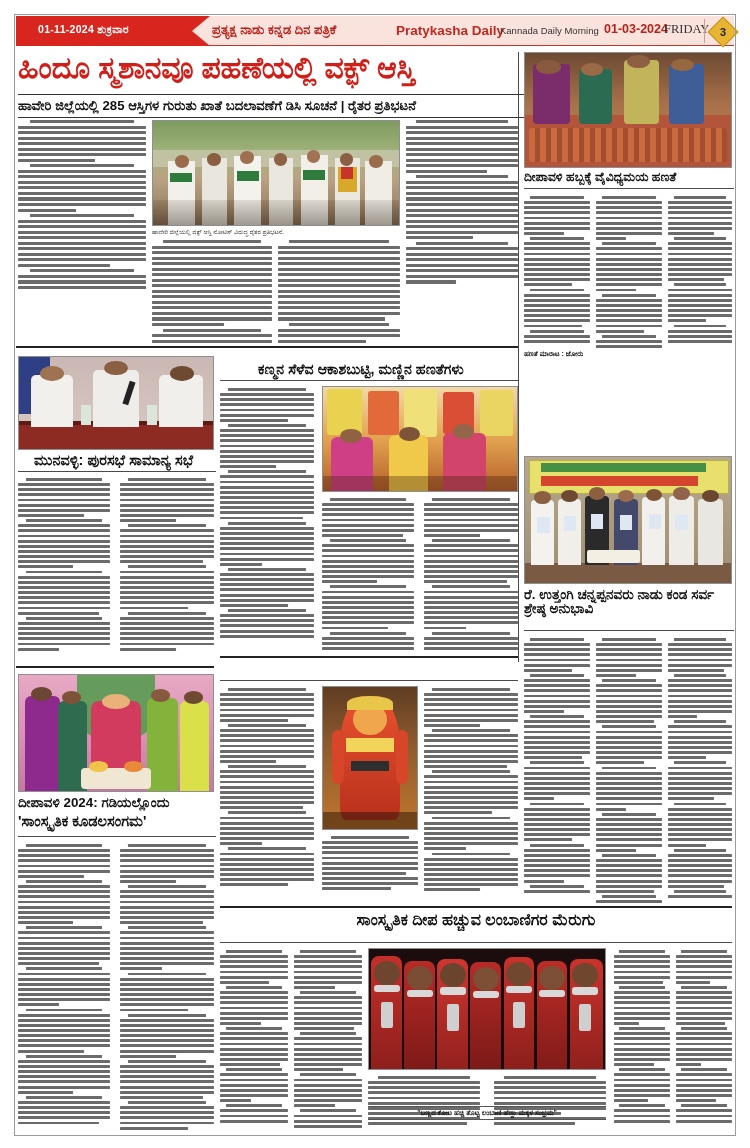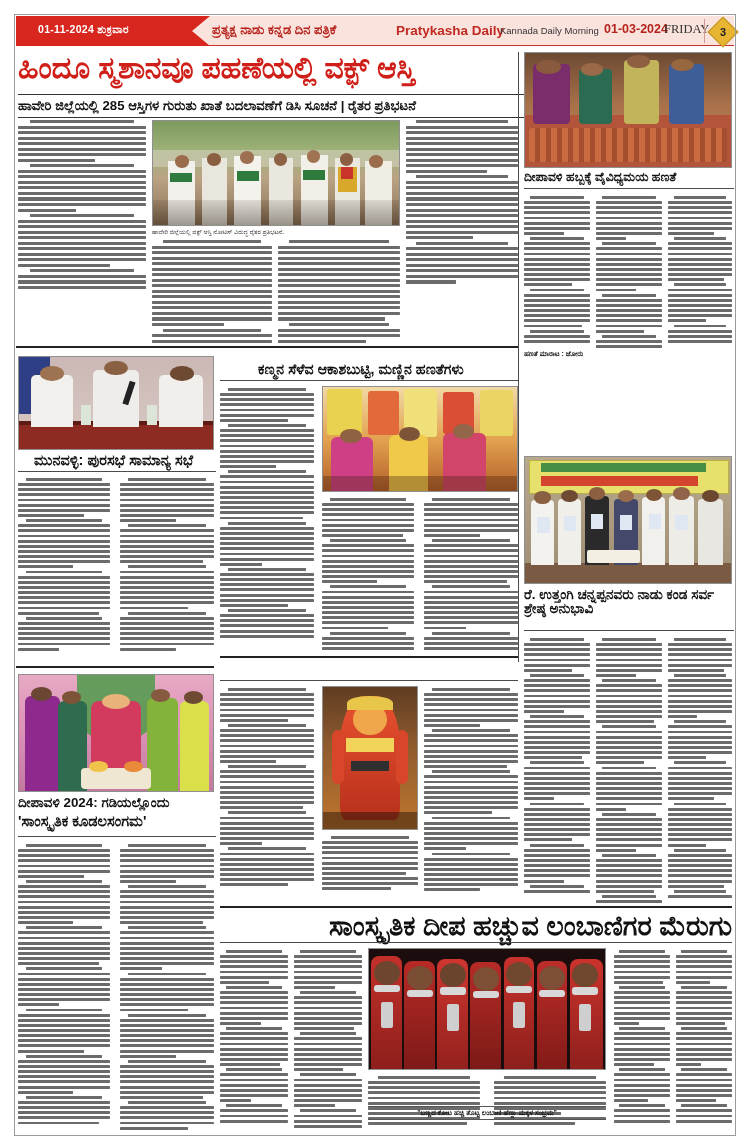--- a/index.html
+++ b/index.html
@@ -993,21 +993,21 @@
         <div class="ln s88"></div>
     <div class="ln ind"></div>
         <div class="ln s100"></div>
         <div class="ln s100"></div>
         <div class="ln s100"></div>
     <div class="ln s100"></div>
         <div class="ln s72"></div>
   </div>
 
   <div class="rule h thick" style="left:204px;top:890px;width:512px;"></div>
-  <div class="hl kn" style="left:204px;top:896px;width:512px;font-size:27px;text-align:right;">ಸಾಂಸ್ಕೃತಿಕ ದೀಪ ಹಚ್ಚುವ ಲಂಬಾಣಿಗರ ಮೆರುಗು</div>
+  <div class="hl kn" style="left:204px;top:896px;width:512px;font-size:16px;text-align:center;">ಸಾಂಸ್ಕೃತಿಕ ದೀಪ ಹಚ್ಚುವ ಲಂಬಾಣಿಗರ ಮೆರುಗು</div>
   <div class="rule h" style="left:204px;top:926px;width:512px;"></div>
 
   <div class="photo" style="left:352px;top:932px;width:238px;height:122px;">
     <div style="position:absolute;inset:0;background:#1b0d0d;"></div>
     <div style="position:absolute;left:1%;top:6%;width:13%;height:94%;background:linear-gradient(#c4302a,#8e1f1c);border-radius:8px 8px 0 0;"></div>
     <div style="position:absolute;left:2%;top:10%;width:11%;height:20%;border-radius:50%;background:#6e4630;"></div>
     <div style="position:absolute;left:15%;top:10%;width:13%;height:90%;background:linear-gradient(#b82a26,#7e1a18);border-radius:8px 8px 0 0;"></div>
     <div style="position:absolute;left:16%;top:14%;width:11%;height:20%;border-radius:50%;background:#7a4e35;"></div>
     <div style="position:absolute;left:29%;top:8%;width:13%;height:92%;background:linear-gradient(#cf3630,#93211d);border-radius:8px 8px 0 0;"></div>
     <div style="position:absolute;left:30%;top:12%;width:11%;height:20%;border-radius:50%;background:#6b442d;"></div>

